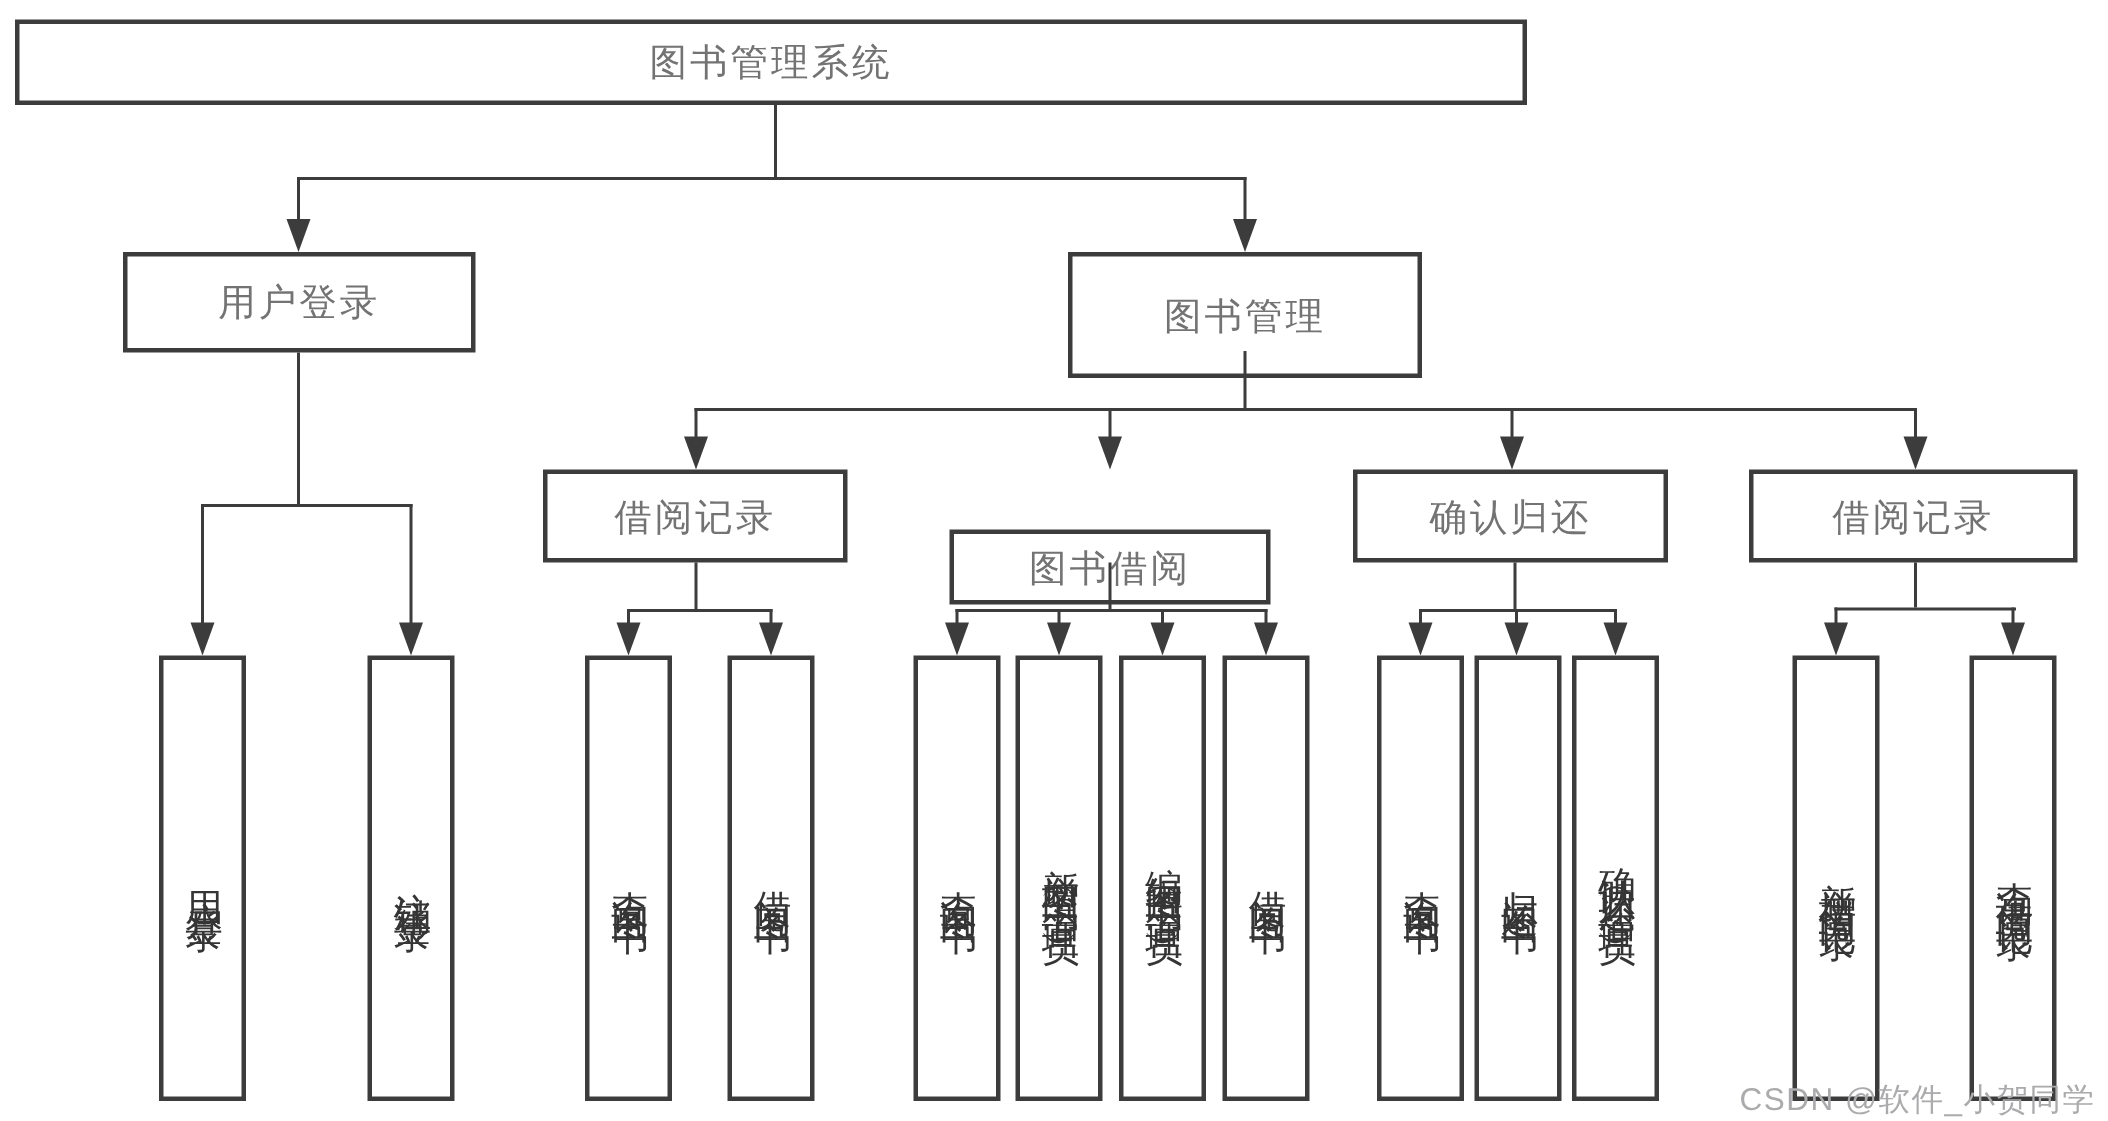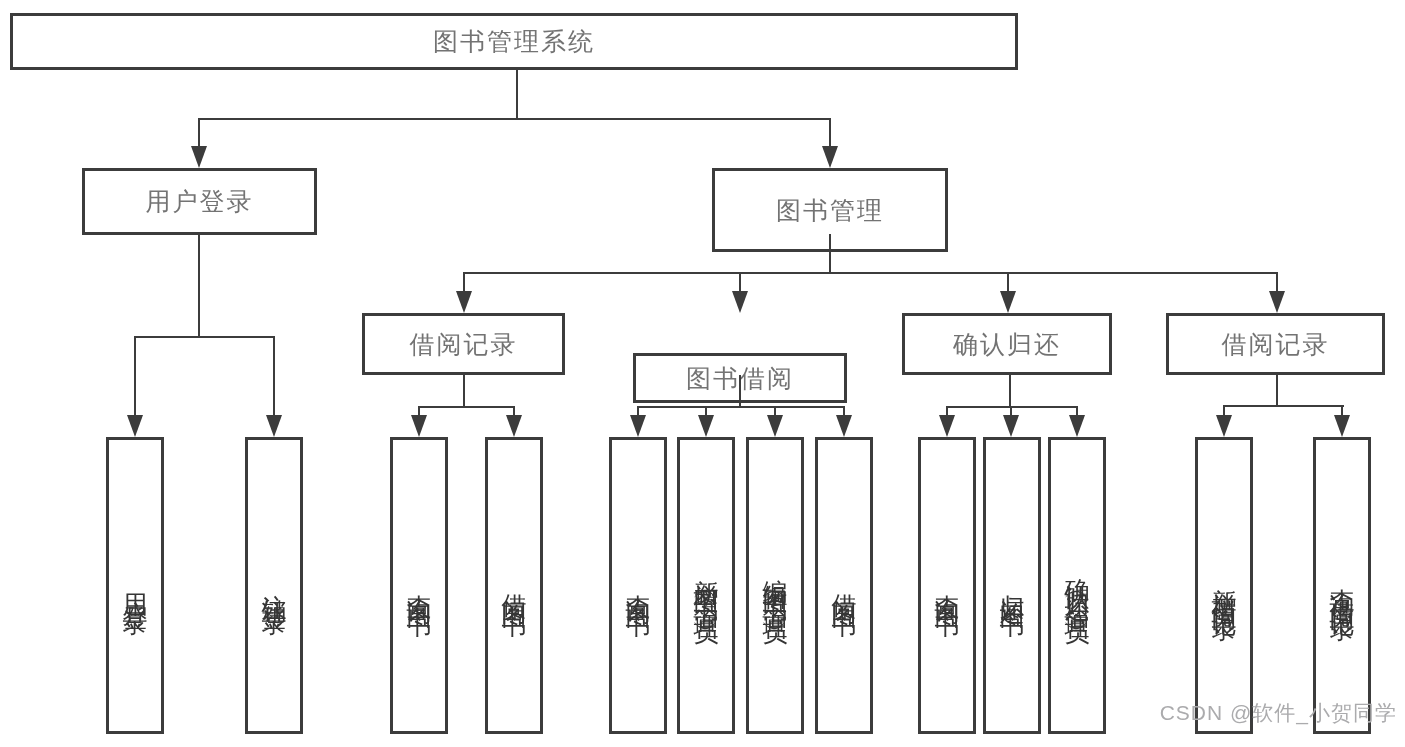--- a/index.html
+++ b/index.html
@@ -59,21 +59,21 @@
     position: absolute;
     width: 0;
     height: 0;
     border-left: 8px solid transparent;
     border-right: 8px solid transparent;
     border-top: 22px solid #3c3c3c;
   }
   .wm {
     position: absolute;
     right: 8px;
-    bottom: 20px;
+    bottom: 0;
     font-size: 21px;
     letter-spacing: 1px;
     color: #ababad;
   }
 </style>
 </head>
 <body>
 
 <div class="canvas">
 

